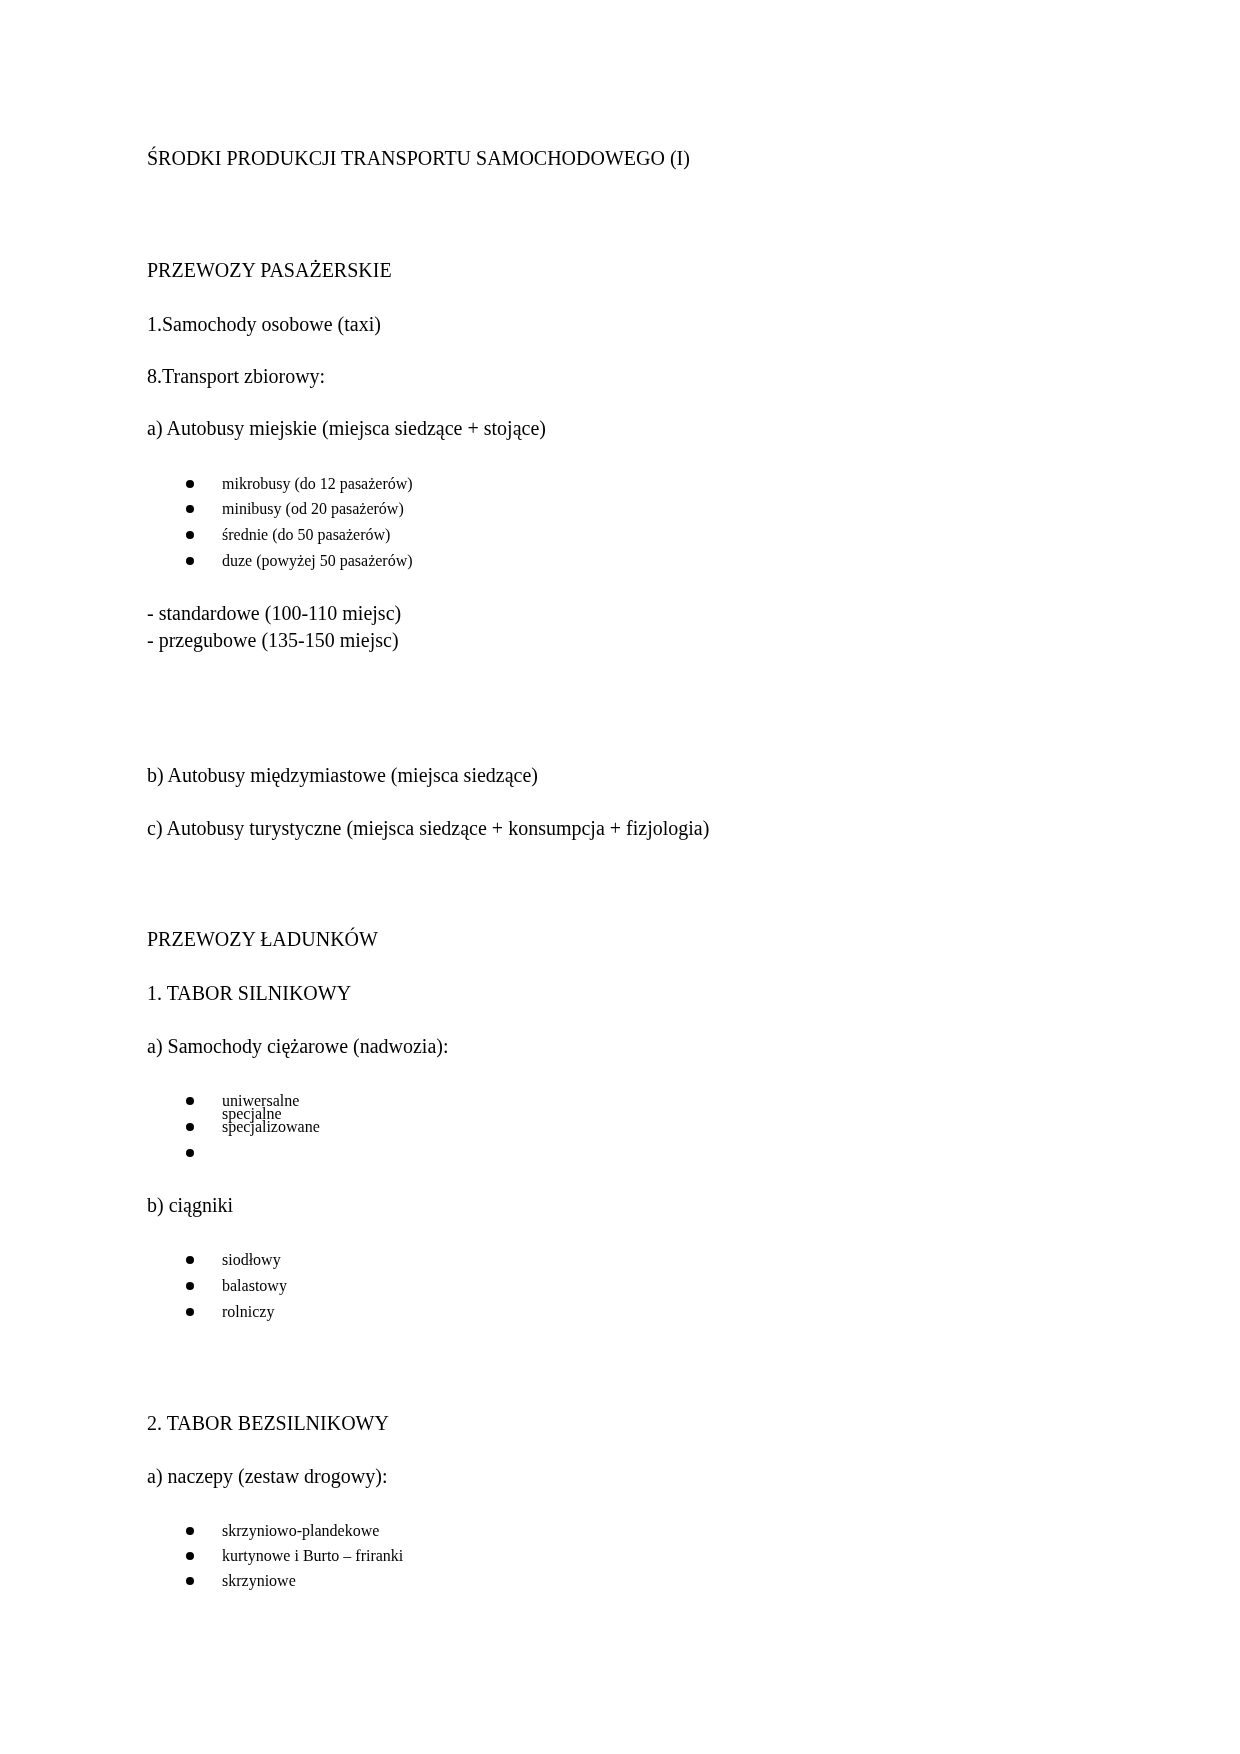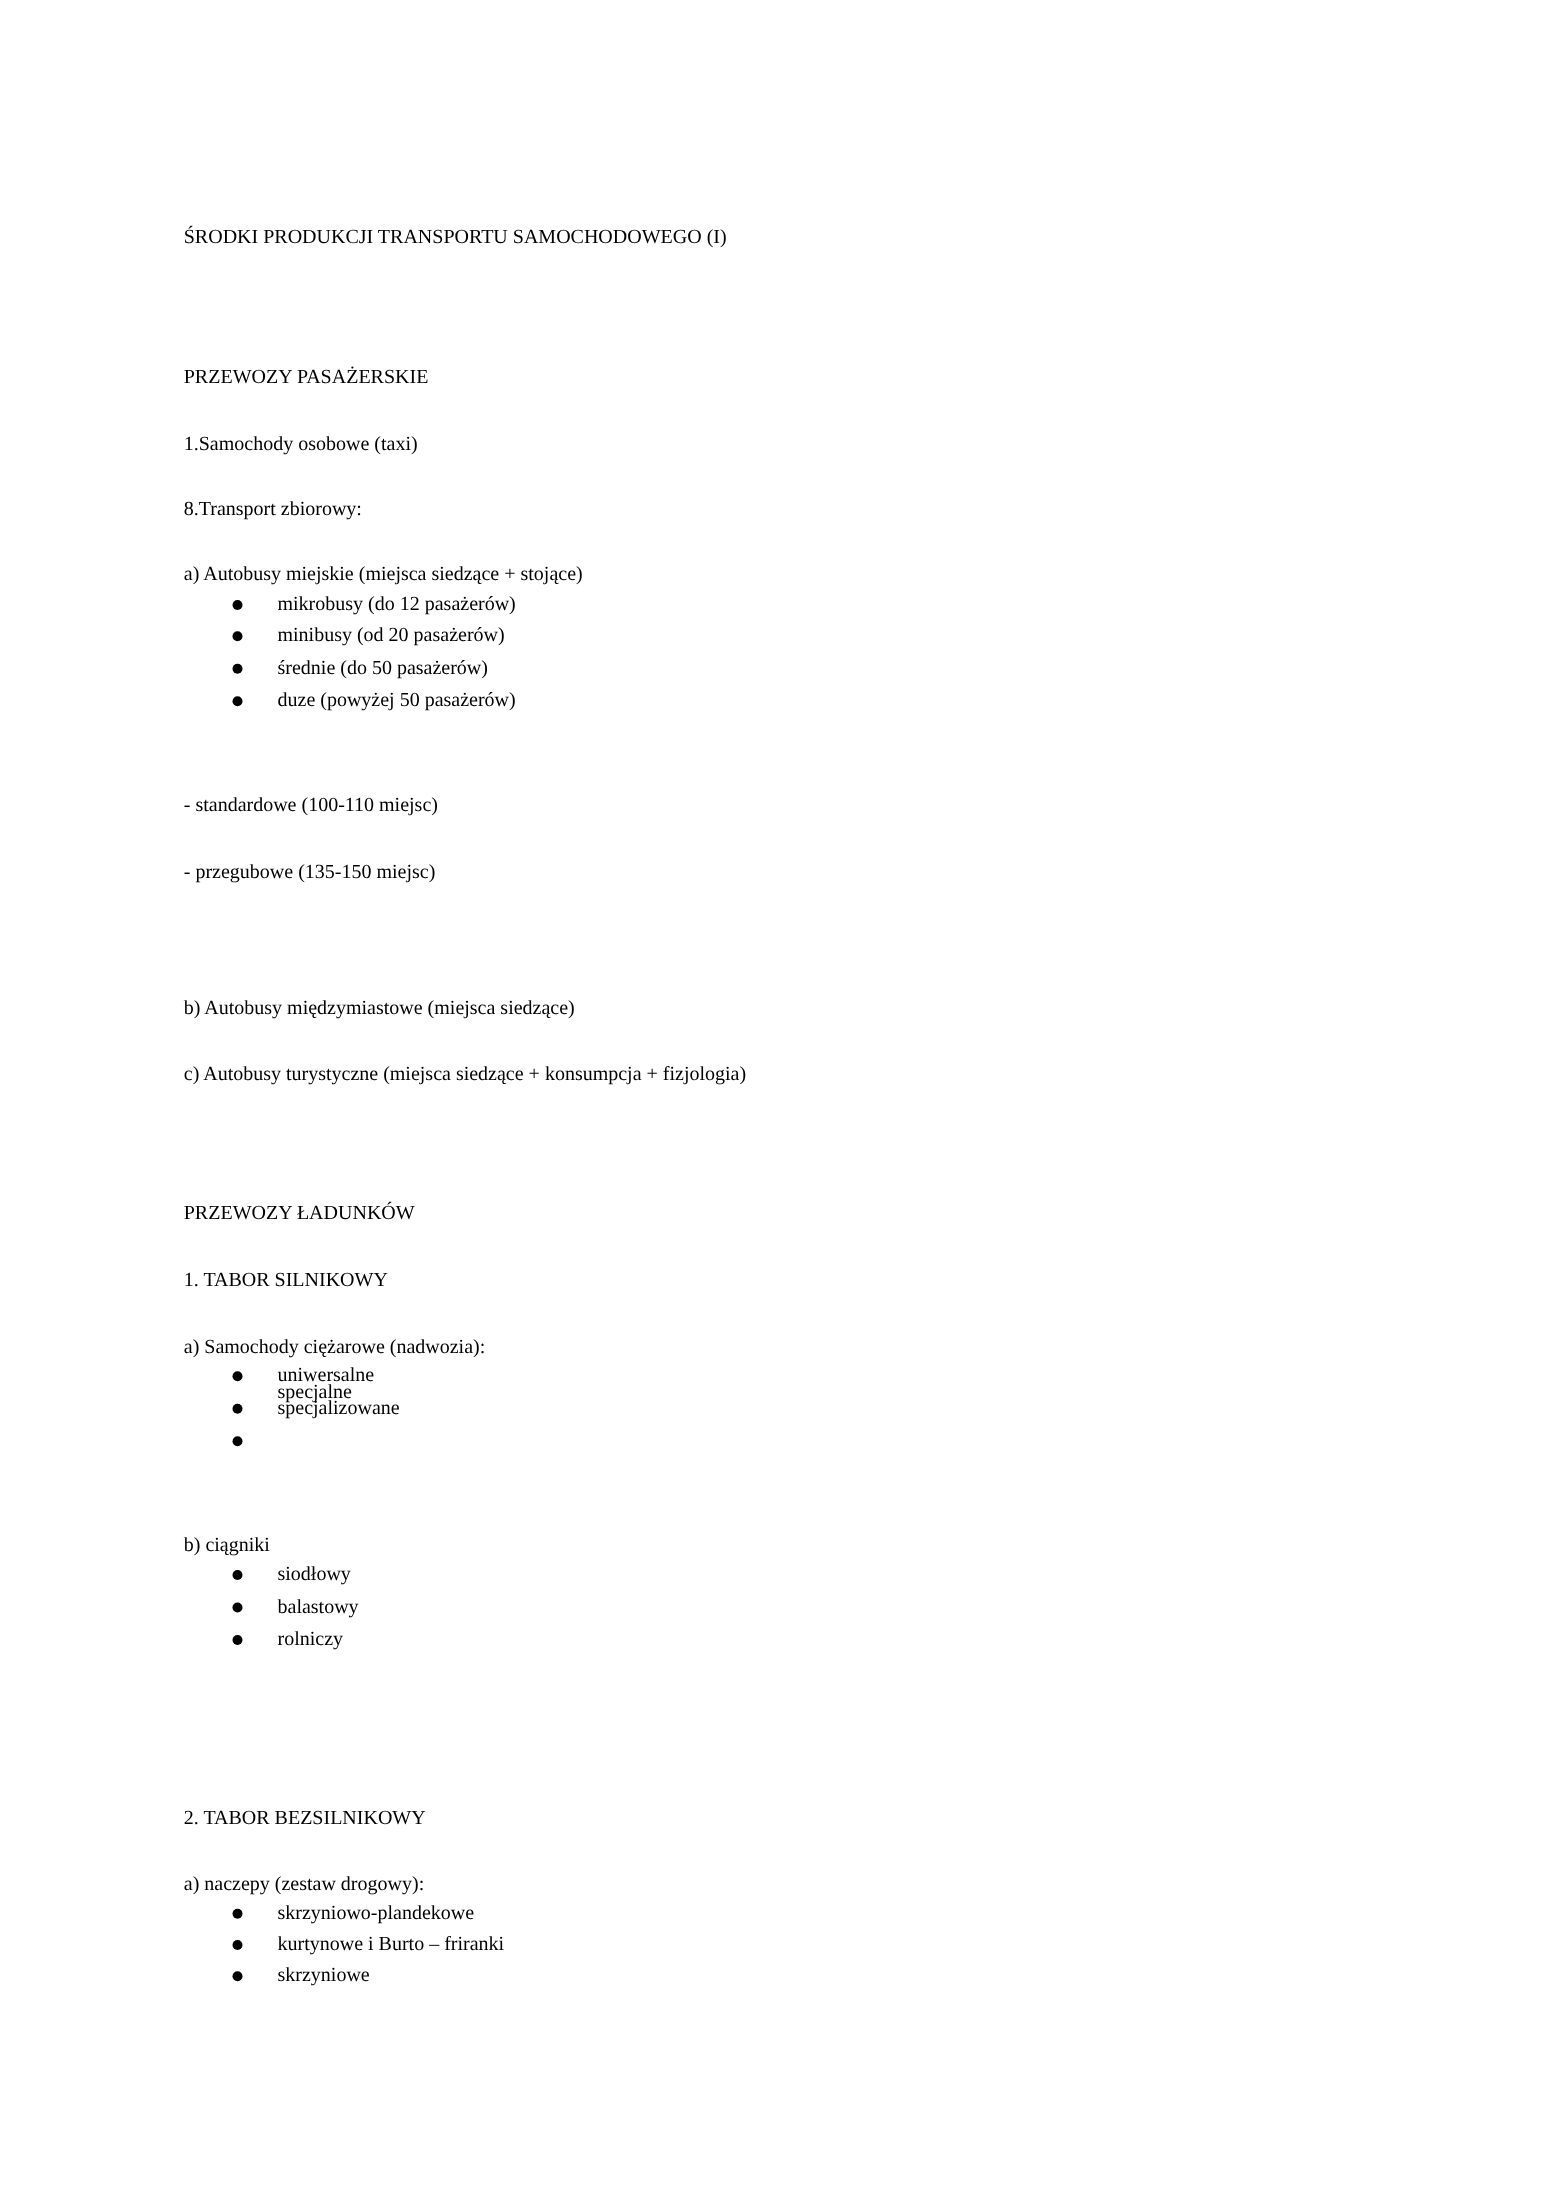--- a/index.html
+++ b/index.html
@@ -1,18 +1,18 @@
 <!DOCTYPE html>
 <html><head>
 <meta charset="utf-8">
 <style>
   html, body { margin: 0; padding: 0; background: #ffffff; }
   body { width: 1240px; height: 1754px; position: relative; overflow: hidden;
          font-family: "Liberation Serif", "DejaVu Serif", serif; color: #000; }
-  .line { position: absolute; left: 147px; font-size: 16px; line-height: 24px; white-space: nowrap; margin-top: 32px; }
+  .line { position: absolute; left: 147px; font-size: 20px; line-height: 24px; white-space: nowrap; }
   .bullet { position: absolute; left: 186px; width: 8px; height: 8px; border-radius: 50%; background: #000; }
   .btext { position: absolute; left: 222px; font-size: 16px; line-height: 24px; white-space: nowrap; }
 </style>
 </head>
 <body>
 
 <div>
   <div class="line" style="top:146px">ŚRODKI PRODUKCJI TRANSPORTU SAMOCHODOWEGO (I)</div>
 
   <div class="line" style="top:258px">PRZEWOZY PASAŻERSKIE</div>
@@ -23,21 +23,21 @@
   <span class="bullet" style="top:480px"></span>
   <div class="btext" style="top:472px">mikrobusy (do 12 pasażerów)</div>
   <span class="bullet" style="top:505px"></span>
   <div class="btext" style="top:497px">minibusy (od 20 pasażerów)</div>
   <span class="bullet" style="top:531px"></span>
   <div class="btext" style="top:523px">średnie (do 50 pasażerów)</div>
   <span class="bullet" style="top:557px"></span>
   <div class="btext" style="top:549px">duze (powyżej 50 pasażerów)</div>
 
   <div class="line" style="top:601px">- standardowe (100-110 miejsc)</div>
-  <div class="line" style="top:654px">- przegubowe (135-150 miejsc)</div>
+  <div class="line" style="top:628px">- przegubowe (135-150 miejsc)</div>
 
   <div class="line" style="top:763px">b) Autobusy międzymiastowe (miejsca siedzące)</div>
   <div class="line" style="top:816px">c) Autobusy turystyczne (miejsca siedzące + konsumpcja + fizjologia)</div>
 
   <div class="line" style="top:927px">PRZEWOZY ŁADUNKÓW</div>
   <div class="line" style="top:981px">1. TABOR SILNIKOWY</div>
   <div class="line" style="top:1034px">a) Samochody ciężarowe (nadwozia):</div>
 
   <span class="bullet" style="top:1097px"></span>
   <div class="btext" style="top:1089px">uniwersalne</div>

